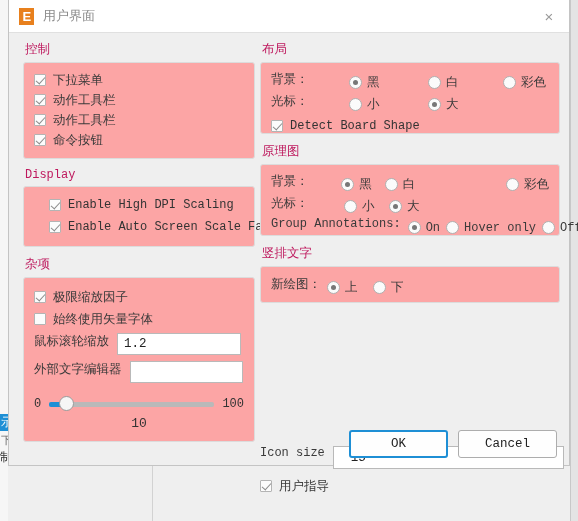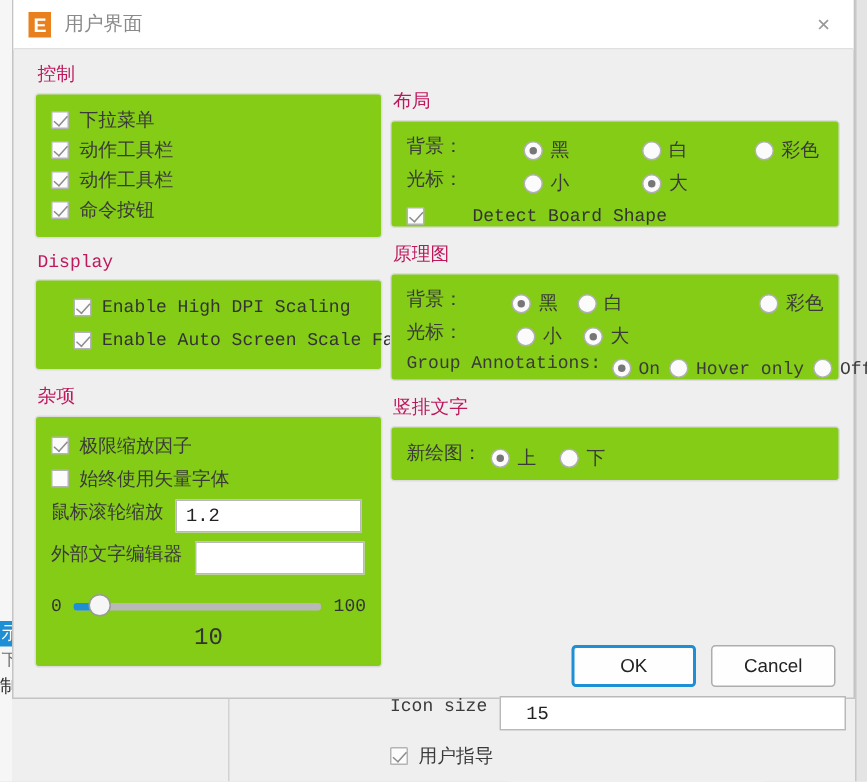--- a/index.html
+++ b/index.html
@@ -47,28 +47,28 @@
   .close-btn {
     position:absolute; right:0; top:0; width:40px; height:32px;
     display:flex; align-items:center; justify-content:center;
     color:#999; font-size:15px; cursor:default;
   }
 
   .dlg-body { position:relative; height:433px; }
 
   
   .col-left { position:absolute; left:14px; top:8px; width:232px; }
-  .col-right { position:absolute; left:251px; top:26px; width:300px; }
+  .col-right { position:absolute; left:251px; top:8px; width:300px; }
 
   
   .grp-title { font-size:12.5px; color:#be185d; margin:0 0 4px 2px; }
   .grp-title.mono { font-family:"Liberation Mono", monospace; font-size:12px; }
   .grp-box {
     border:1px solid #dcdcdc; border-radius:3px;
-    background:#84cc16; box-sizing:border-box;
+    background:#fca5a5; box-sizing:border-box;
     padding:6px 8px;
   }
 
   
   .cb-row { display:flex; align-items:center; height:20px; }
   .cb {
     width:12px; height:12px; box-sizing:border-box;
     border:1px solid #b4b4b4; background:#fcfcfc; border-radius:1px;
     position:relative; flex:0 0 auto;
   }
@@ -98,31 +98,31 @@
     font-family:"Liberation Mono", monospace;
   }
 
   
   .slider-wrap { display:flex; align-items:center; margin-top:8px; }
   .sl-end { font-size:12px; color:#333; font-family:"Liberation Mono", monospace; }
   .sl-track { position:relative; flex:1; height:5px; background:#b9b9b9; border-radius:2px; margin:0 8px; }
   .sl-fill { position:absolute; left:0; top:0; height:5px; width:10%; background:#1e8fd5; border-radius:2px; }
   .sl-handle { position:absolute; left:10%; top:50%; width:15px; height:15px; margin-left:-7px; margin-top:-8px;
     background:#f6f6f6; border:1px solid #9a9a9a; border-radius:50%; box-sizing:border-box; }
-  .sl-value { text-align:center; font-size:16px; color:#333; margin-top:5px; font-family:"Liberation Mono", monospace; }
+  .sl-value { text-align:center; font-size:13px; color:#333; margin-top:5px; font-family:"Liberation Mono", monospace; }
 
   
   .row { display:flex; height:22px; }
 
   
   .btn-bar { position:absolute; right:12px; bottom:8px; display:flex; gap:10px; }
   .btn {
-    width:83px; height:28px; box-sizing:border-box;
+    width:99px; height:28px; box-sizing:border-box;
     background:#fefefe; border:1px solid #adadad; border-radius:3px;
-    font-family:Liberation Sans, sans-serif; font-size:12.5px; color:#222;
+    font-family:Liberation Mono, monospace; font-size:12.5px; color:#222;
     display:flex; align-items:center; justify-content:center; cursor:default;
   }
   .btn.primary { border:2px solid #1e8fd5; }
 </style>
 </head>
 <body>
 
 <div id="root">
 
   <div class="bg-app"></div>
@@ -236,21 +236,21 @@
             <span class="fld-label" style="width:78px;">光标：</span>
             <span class="rd-opt" style="width:79px;">
               <span class="rd"></span>
               <span class="rd-label">小</span>
             </span>
             <span class="rd-opt">
               <span class="rd sel"></span>
               <span class="rd-label">大</span>
             </span>
           </div>
-          <div class="cb-row" style="height:21px;gap:25px;">
+          <div class="cb-row" style="height:21px;">
             <span class="cb checked"></span>
             <span class="cb-label mono">Detect Board Shape</span>
           </div>
         </div>
 
         <div class="grp-title" style="margin-top:9px;">原理图</div>
         <div class="grp-box" style="padding:8px 10px 9px 10px; height:72px;">
           <div class="row">
             <span class="fld-label" style="width:73px;">背景：</span>
             <span class="rd-opt" style="width:45px;">

